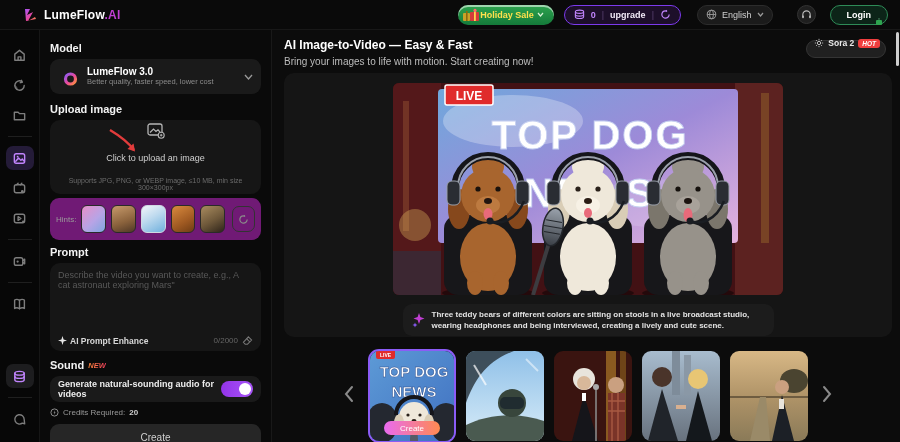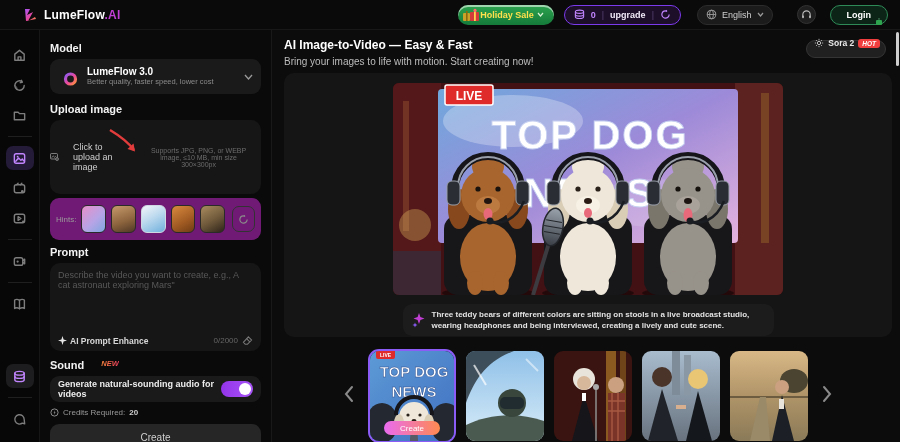--- a/index.html
+++ b/index.html
@@ -34,41 +34,41 @@
   .icn { stroke:#7d7d7d; stroke-width:1.5; fill:none; stroke-linecap:round; stroke-linejoin:round; }
   .icn.purple { stroke:#c084fc; }
 
   
   .panel { position:absolute; top:30px; left:40px; width:232px; height:412px; background:#0a0a0a; padding:10px 10px 8px 10px; border-right:1px solid #191919; }
   .sec-label { font-size:11px; font-weight:bold; color:#f2f2f2; margin:2px 0 5px; }
   .model-card { background:#1a1a1a; border-radius:9px; height:35px; display:flex; align-items:center; padding:0 8px; gap:7px; cursor:pointer; }
   .model-meta { flex:1; line-height:1.15; }
   .model-name { font-size:10px; font-weight:bold; color:#fff; }
   .model-desc { font-size:7.5px; color:#8a8a8a; }
-  .dropzone { position:relative; background:#161616; border-radius:10px; height:74px; margin-bottom:4px; display:flex; flex-direction:row; align-items:center; justify-content:center; gap:14px; cursor:pointer; }
+  .dropzone { position:relative; background:#161616; border-radius:10px; height:74px; margin-bottom:4px; display:flex; flex-direction:column; align-items:center; justify-content:center; gap:14px; cursor:pointer; }
   .dz-arrow { position:absolute; left:58px; top:8px; }
   .dz-cta { font-size:9px; color:#cfcfcf; }
   .dz-hint { font-size:7px; color:#6c6c6c; text-align:center; padding:0 10px; }
   .hints-row { background:#701a75; border-radius:9px; height:42px; display:flex; align-items:center; padding:0 6px; gap:5px; margin-bottom:6px; }
   .hints-label { font-size:8px; color:#9a9a9a; }
   .hint-thumb { width:28px; height:28px; border-radius:6px; cursor:pointer; border:1px solid #2a2a2a; }
   .ht1 { background:linear-gradient(135deg,#e890c8 0%,#b7a4e6 55%,#7fa6e0 100%); }
   .ht2 { background:linear-gradient(160deg,#c79a6b 0%,#8a623c 60%,#4f3826 100%); }
   .ht3 { background:linear-gradient(150deg,#f2f5f9 0%,#bcd9ee 45%,#6fb0dd 100%); border-color:#cfd8e2; }
   .ht4 { background:linear-gradient(150deg,#d98a3e 0%,#a05a22 60%,#6e3c14 100%); }
   .ht5 { background:linear-gradient(150deg,#a98c5f 0%,#6e583a 55%,#2e241a 100%); }
   .hint-refresh { width:26px; height:26px; border-radius:7px; border:1px solid #333; display:flex; align-items:center; justify-content:center; cursor:pointer; margin-left:2px; }
   .prompt-box { background:#161616; border-radius:10px; height:88px; display:flex; flex-direction:column; padding:7px 8px 5px; margin-bottom:8px; }
   .prompt-box textarea { flex:1; background:transparent; border:none; outline:none; resize:none; color:#ddd; font-size:9px; font-family:"Liberation Sans","DejaVu Sans",sans-serif; }
   .prompt-box textarea::placeholder { color:#585858; }
   .prompt-foot { display:flex; align-items:center; justify-content:space-between; }
   .enhance { display:flex; align-items:center; gap:3px; font-size:8.5px; font-weight:bold; color:#d8d8d8; cursor:pointer; }
   .counter-wrap { display:flex; align-items:center; gap:4px; }
   .counter { font-size:8px; color:#666; }
-  .sound-head { display:flex; gap:17px; margin:4px 0 5px; }
+  .sound-head { display:flex; align-items:center; gap:4px; margin:4px 0 5px; }
   .new-badge { font-size:7.5px; font-style:italic; font-weight:bold; background:linear-gradient(90deg,#ff8a3c,#f43f5e); -webkit-background-clip:text; background-clip:text; color:transparent; }
   .sound-card { background:#1a1a1a; border-radius:9px; height:26px; display:flex; align-items:center; padding:0 8px; margin-bottom:6px; }
   .sound-card .lbl { font-size:9px; font-weight:bold; color:#ededed; }
   .toggle { width:32px; height:16px; border-radius:999px; background:linear-gradient(90deg,#9333ea,#a855f7); position:relative; cursor:pointer; flex:0 0 auto; }
   .toggle .knob { position:absolute; right:2px; top:2px; width:12px; height:12px; border-radius:50%; background:#fff; }
   .credits-row { display:flex; align-items:center; gap:4px; font-size:8px; color:#9a9a9a; margin:2px 0 7px; }
   .credits-row b { color:#d0d0d0; font-weight:bold; }
   .create-btn { background:#262626; border-radius:9px; height:26px; display:flex; align-items:center; justify-content:center; font-size:10px; color:#cfcfcf; cursor:pointer; }
 
   

